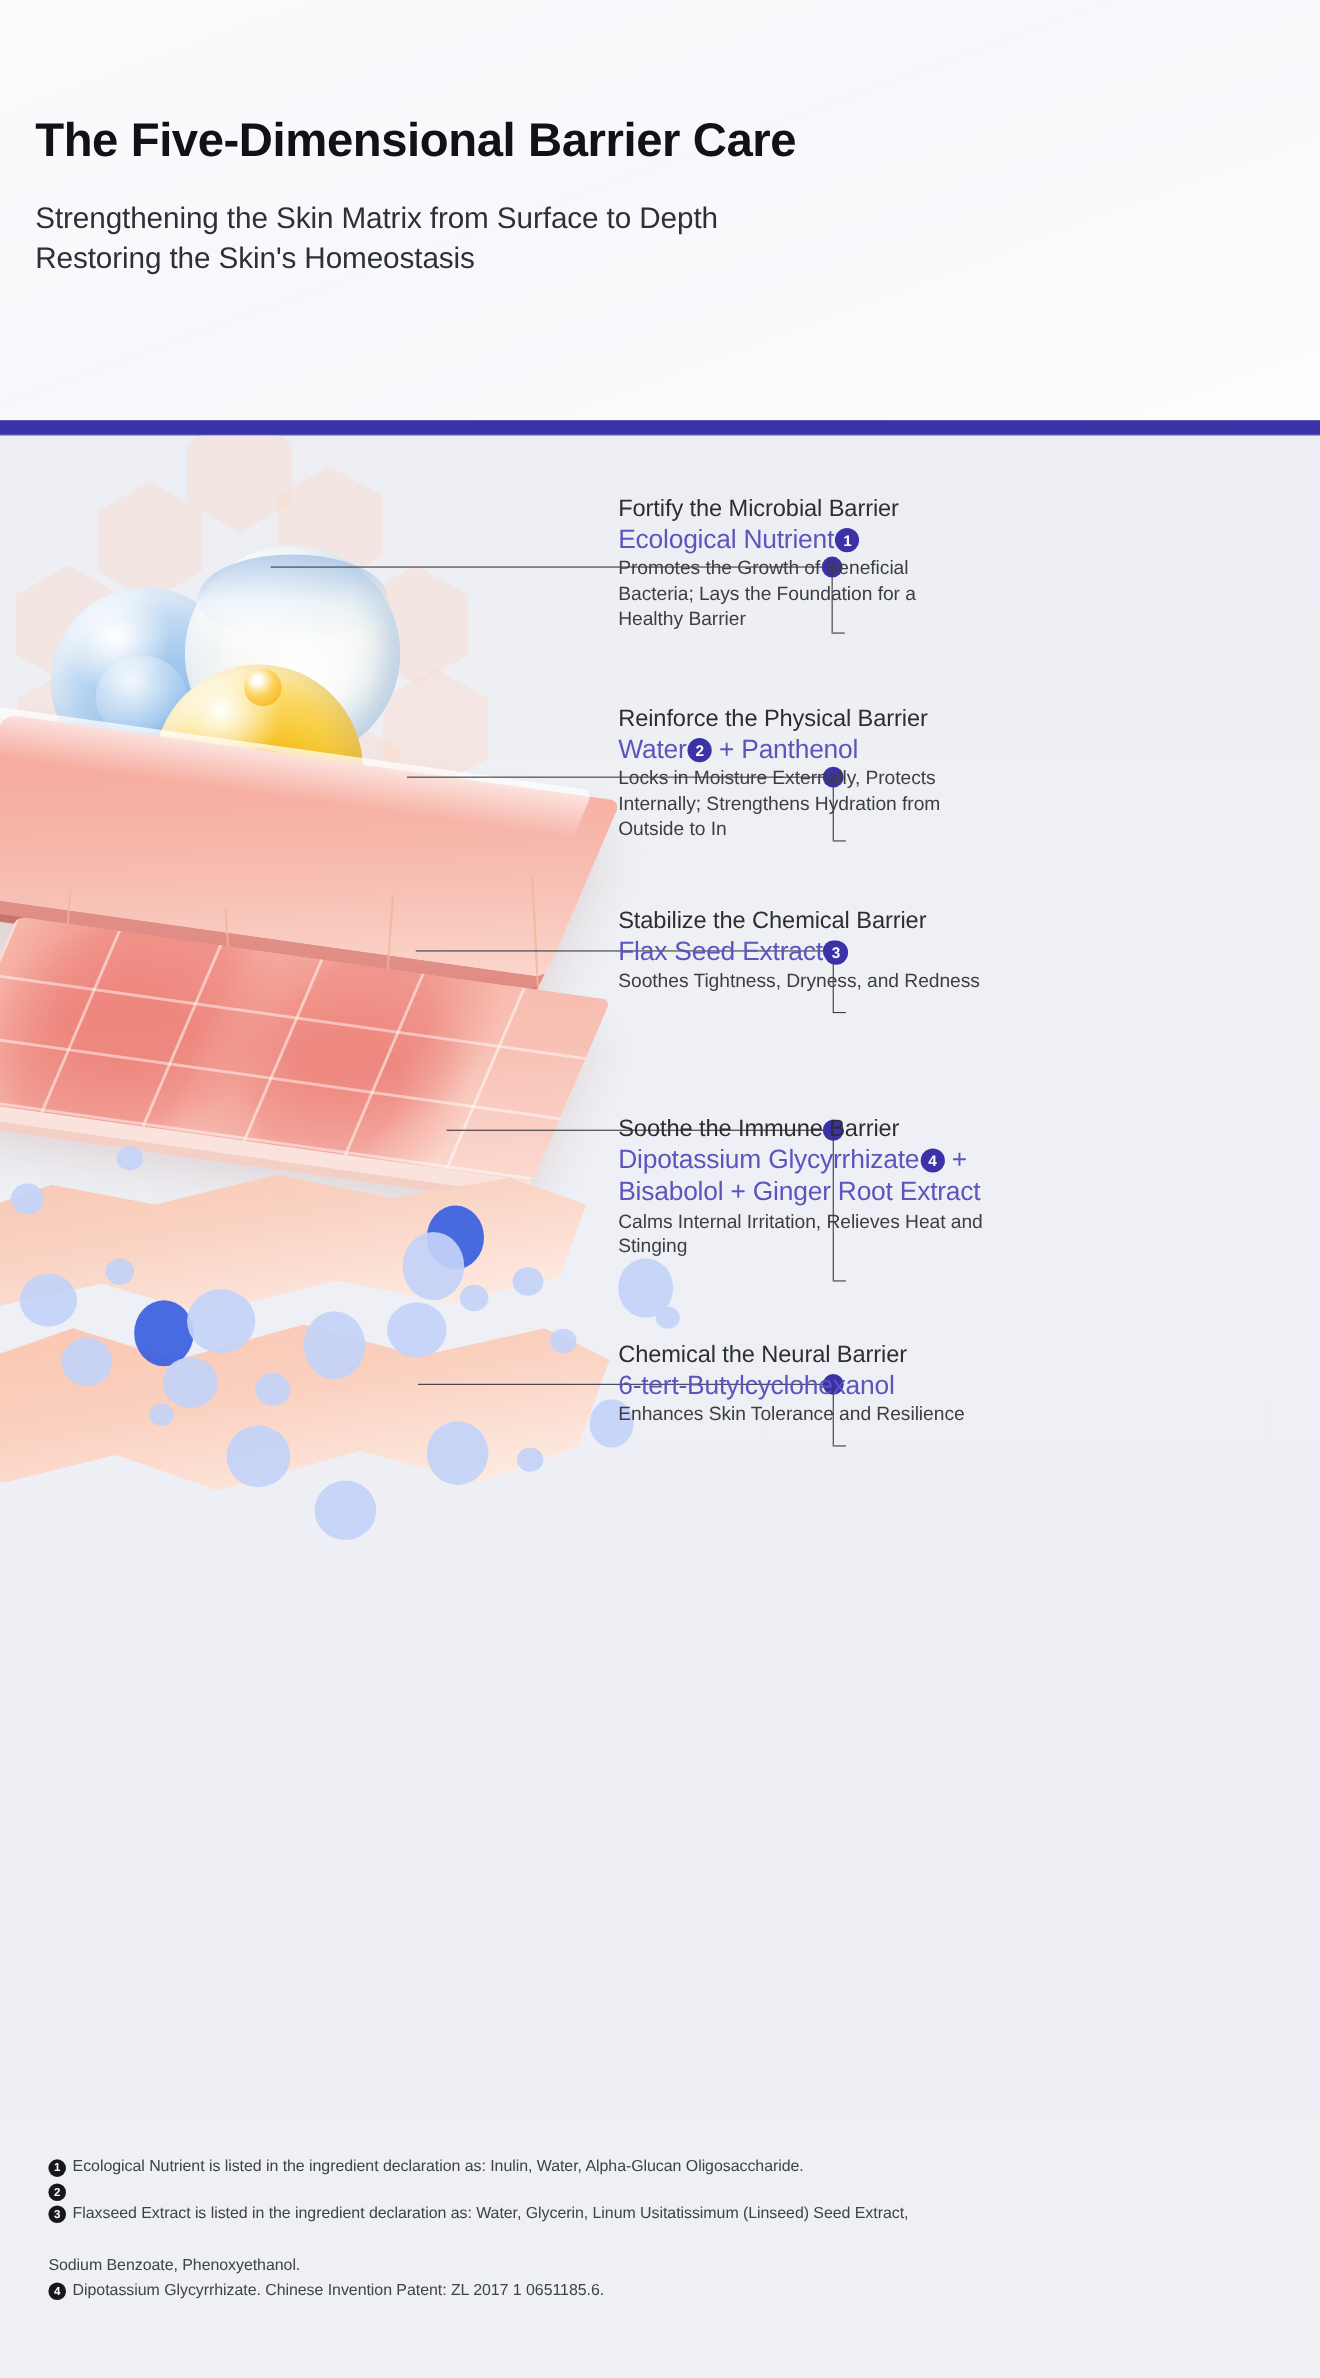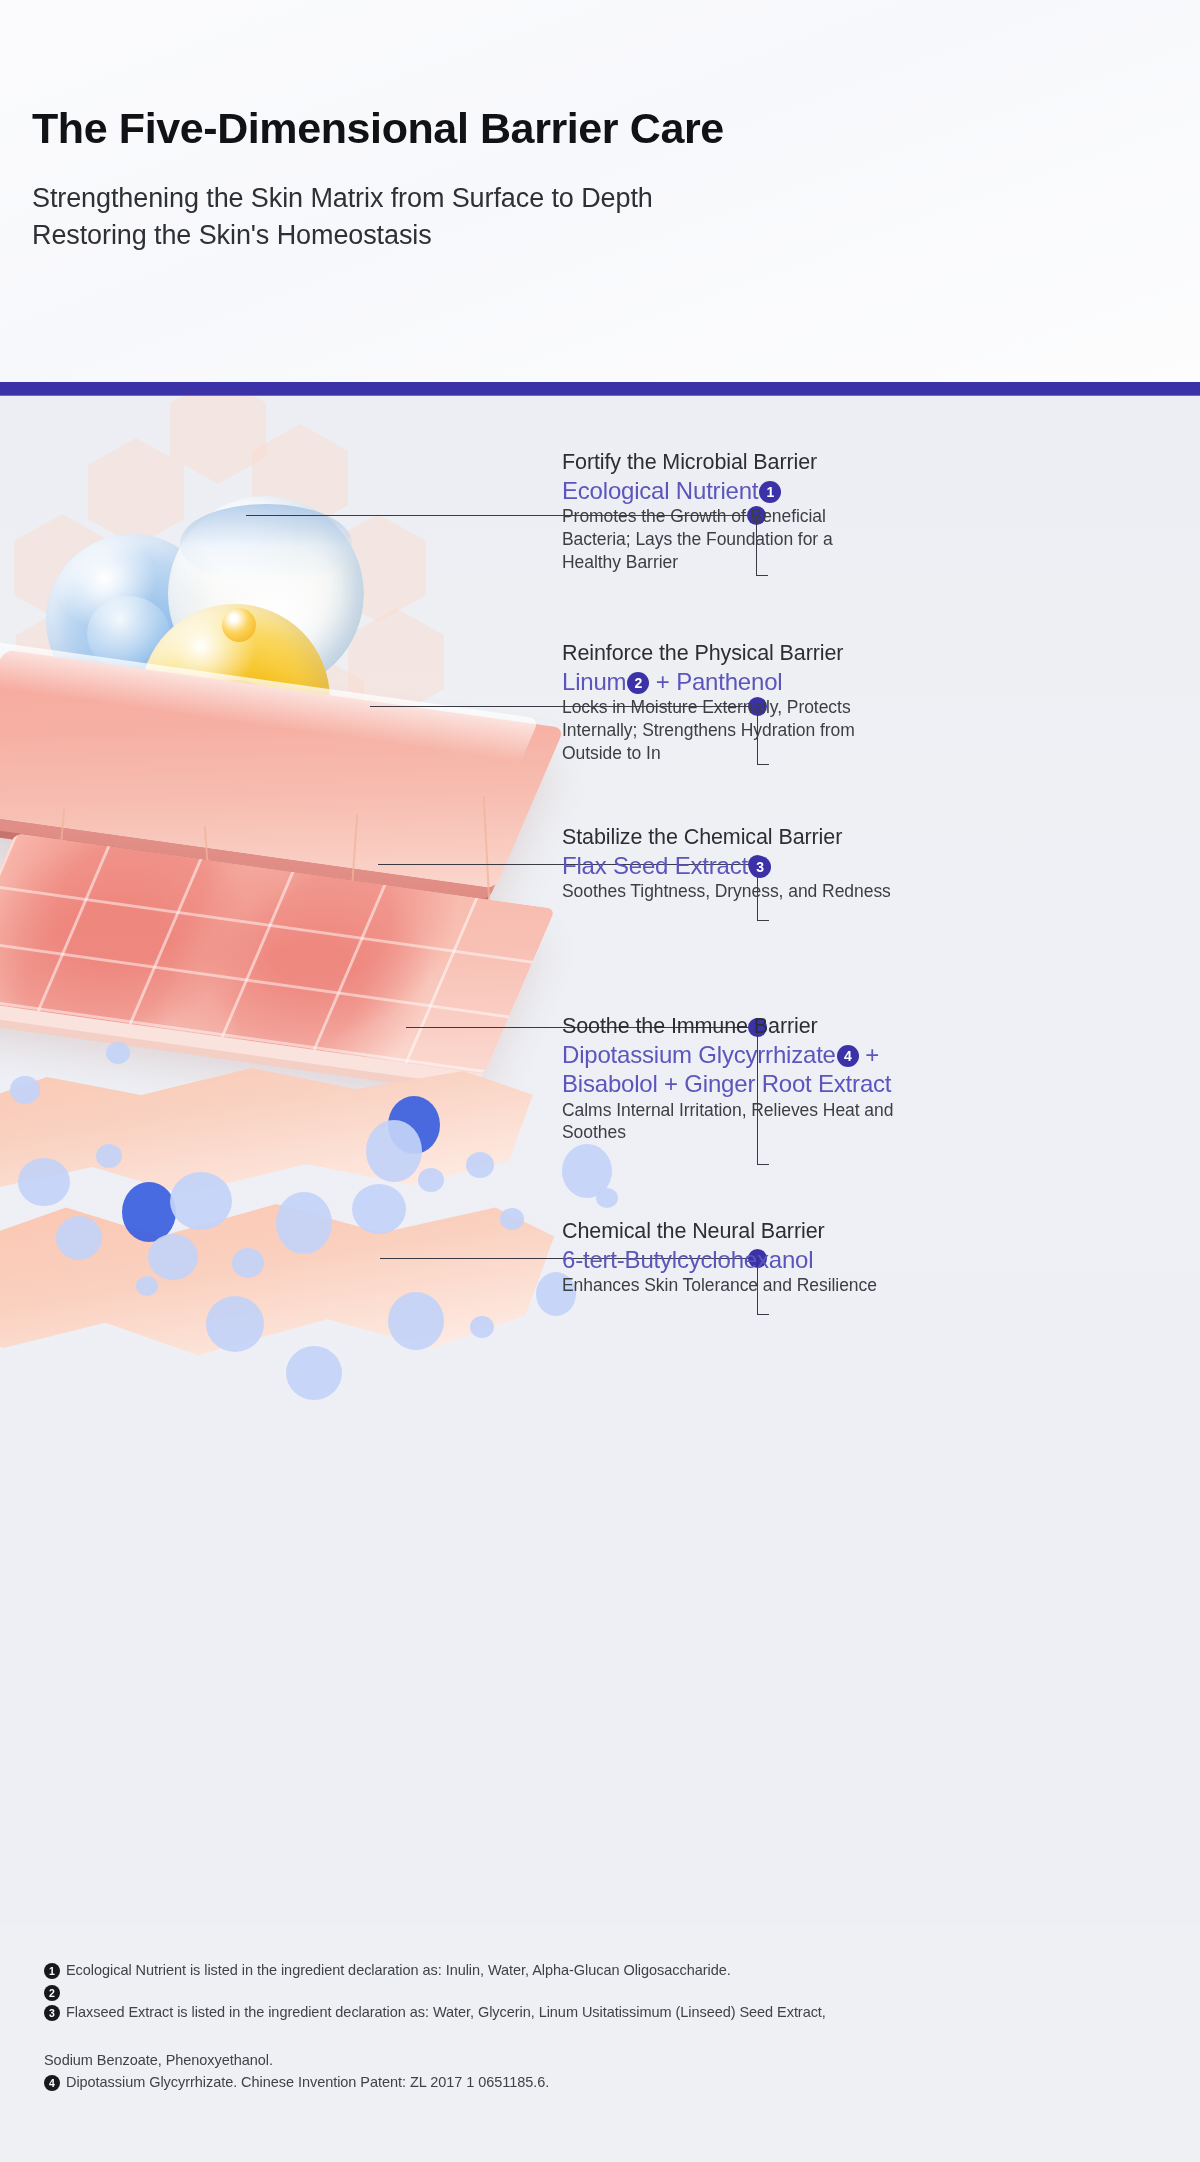--- a/index.html
+++ b/index.html
@@ -296,21 +296,21 @@
     </div>
 
     <div class="callout" style="left:370px;top:310px;">
       <div class="lead-line" style="left:0;width:387px;"></div>
       <div class="dot" style="left:378px;"></div>
       <div class="bracket" style="left:387px;height:58px;"></div>
       <div class="bracket-foot" style="left:387px;top:58px;"></div>
       <div class="c-text" style="left:192px;top:-66px;width:342px;">
         <div class="c-head">Reinforce the Physical Barrier</div>
         <div class="c-ingredient">
-          <span>Linum</span><span class="badge">2</span><span> + Panthenol</span>
+          <span>Water</span><span class="badge">2</span><span> + Panthenol</span>
         </div>
         <div class="c-desc">Locks in Moisture Externally, Protects Internally; Strengthens Hydration from Outside to In</div>
       </div>
     </div>
 
     <div class="callout" style="left:378px;top:468px;">
       <div class="lead-line" style="left:0;width:379px;"></div>
       <div class="dot" style="left:370px;"></div>
       <div class="bracket" style="left:379px;height:56px;"></div>
       <div class="bracket-foot" style="left:379px;top:56px;"></div>
@@ -327,21 +327,21 @@
       <div class="lead-line" style="left:0;width:351px;"></div>
       <div class="dot" style="left:342px;"></div>
       <div class="bracket" style="left:351px;height:137px;"></div>
       <div class="bracket-foot" style="left:351px;top:137px;"></div>
       <div class="c-text" style="left:156px;top:-14px;width:350px;">
         <div class="c-head">Soothe the Immune Barrier</div>
         <div class="c-ingredient">
           <span>Dipotassium Glycyrrhizate</span><span class="badge">4</span>
           <span>+ Bisabolol + Ginger Root Extract</span>
         </div>
-        <div class="c-desc">Calms Internal Irritation, Relieves Heat and Soothes</div>
+        <div class="c-desc">Calms Internal Irritation, Relieves Heat and Stinging</div>
       </div>
     </div>
 
     <div class="callout" style="left:380px;top:862px;">
       <div class="lead-line" style="left:0;width:377px;"></div>
       <div class="dot" style="left:368px;"></div>
       <div class="bracket" style="left:377px;height:56px;"></div>
       <div class="bracket-foot" style="left:377px;top:56px;"></div>
       <div class="c-text" style="left:182px;top:-40px;width:340px;">
         <div class="c-head">Chemical the Neural Barrier</div>

